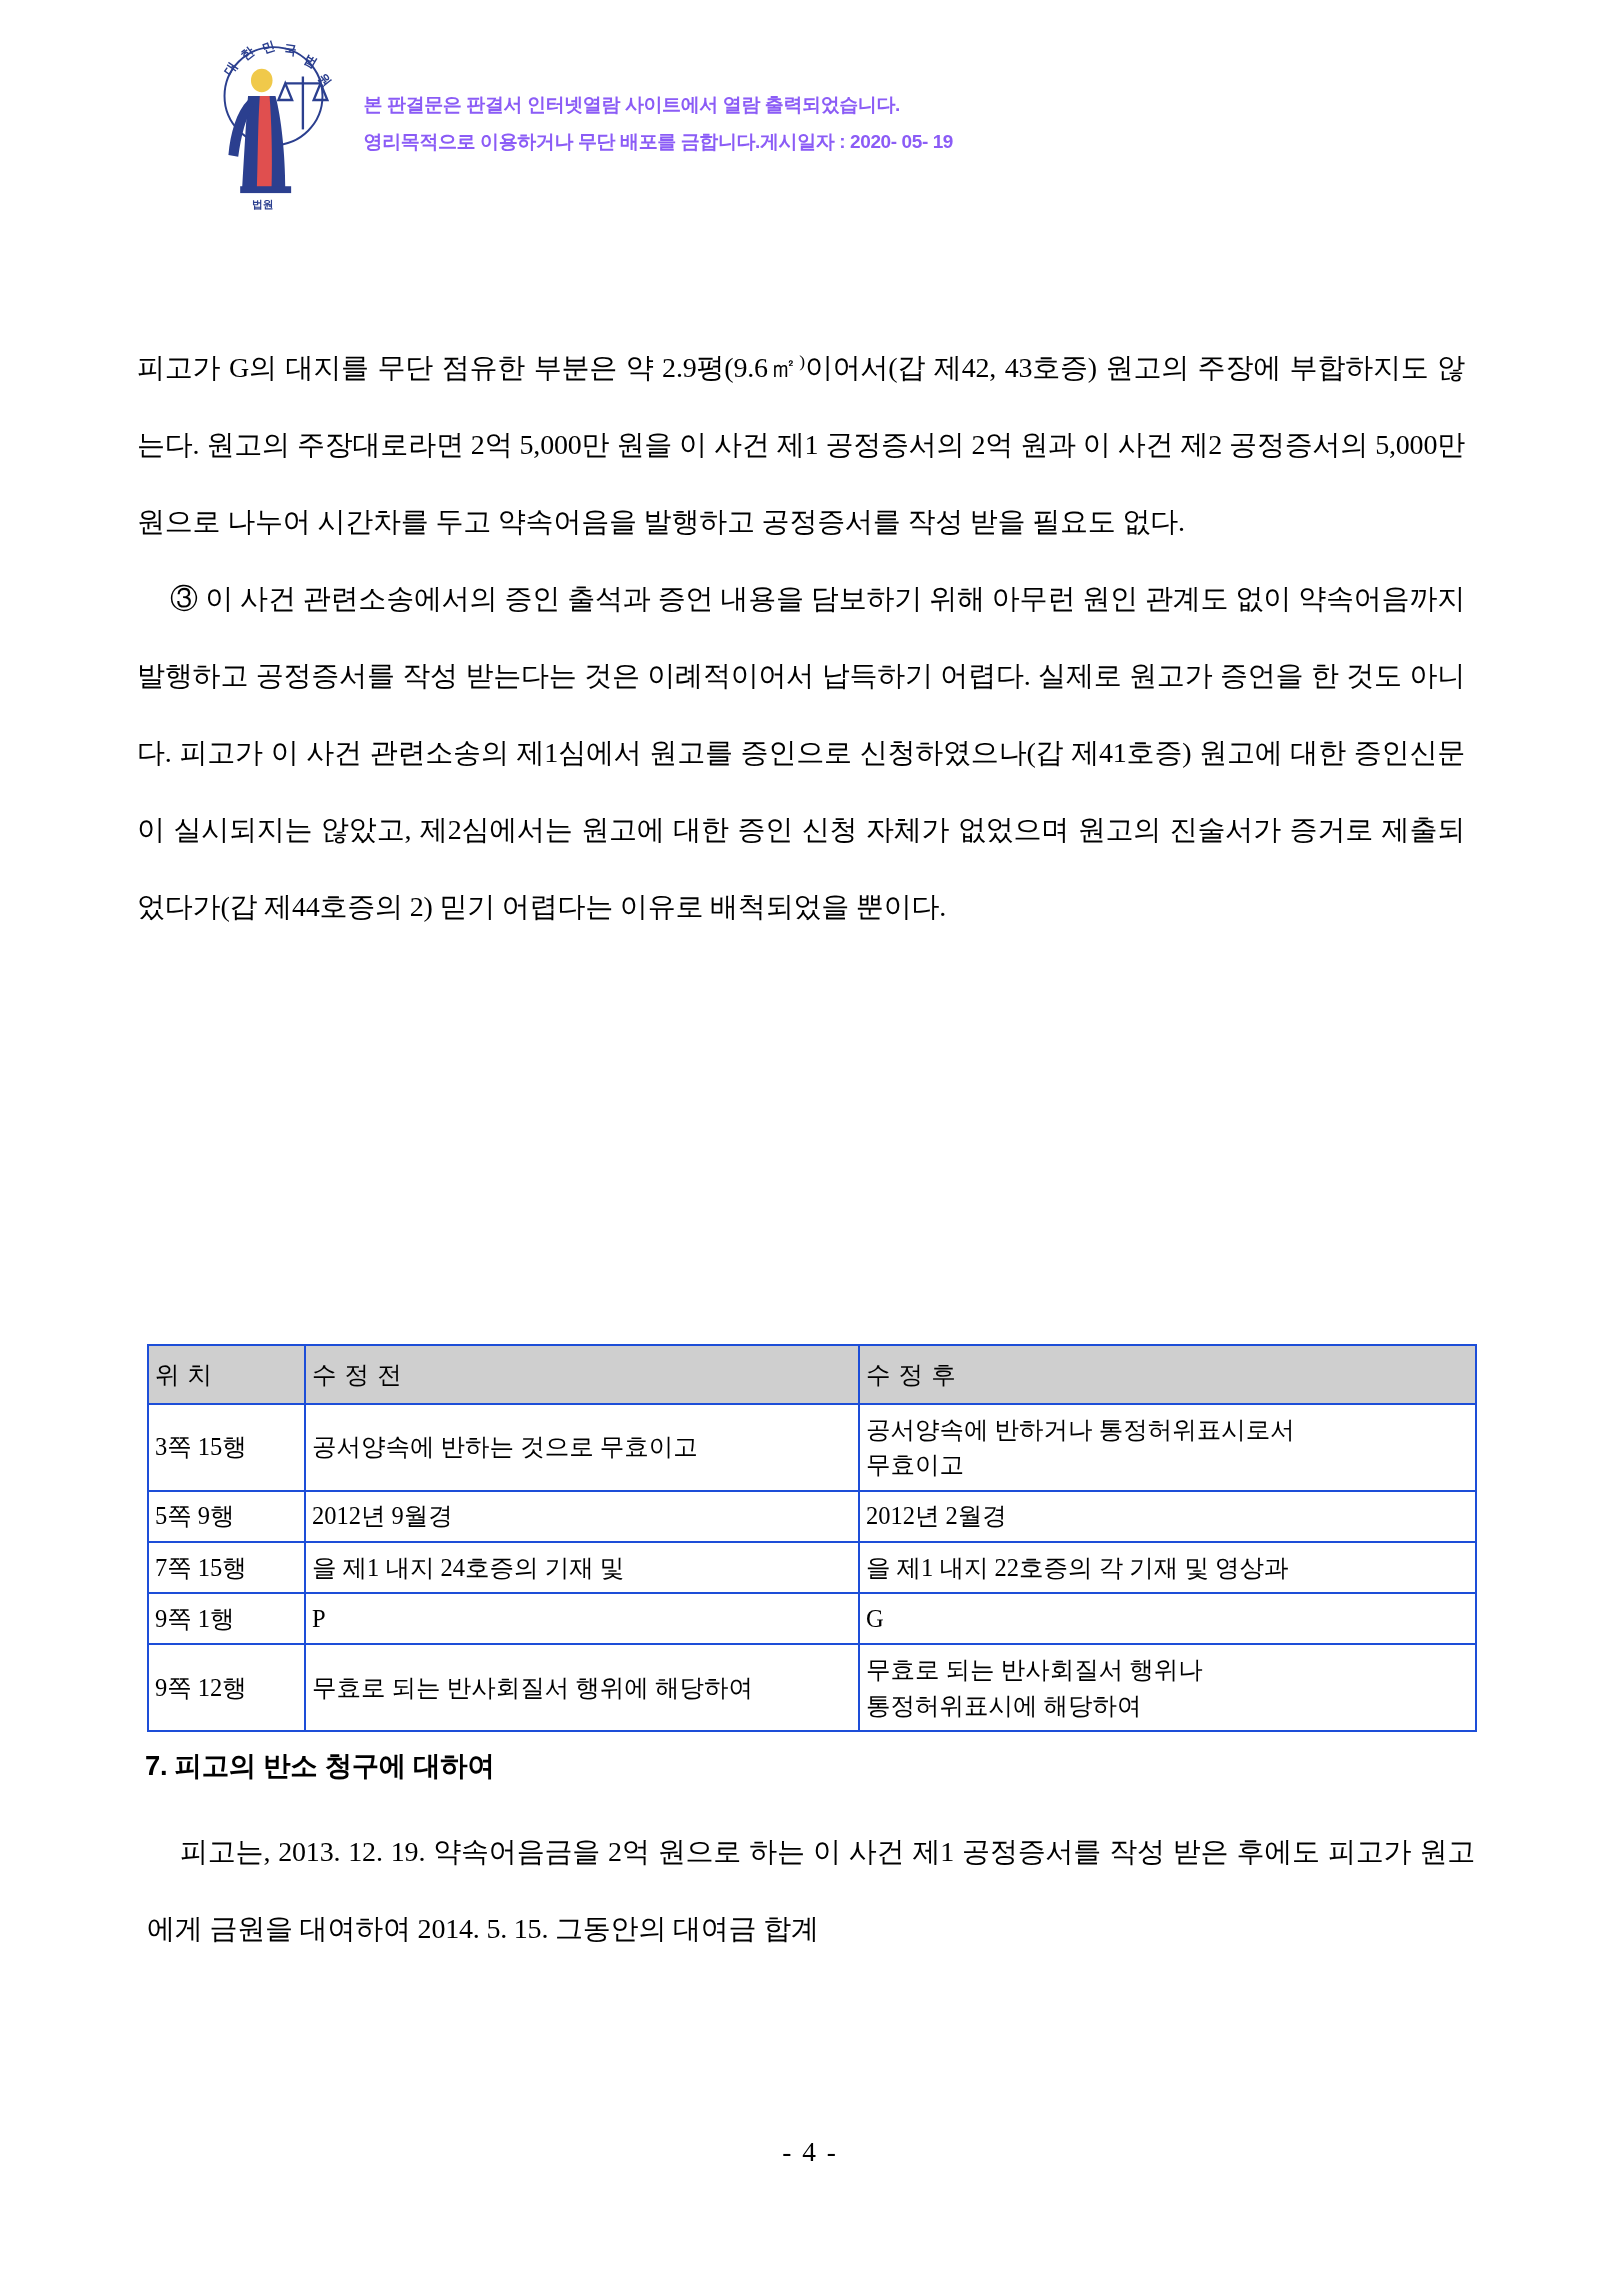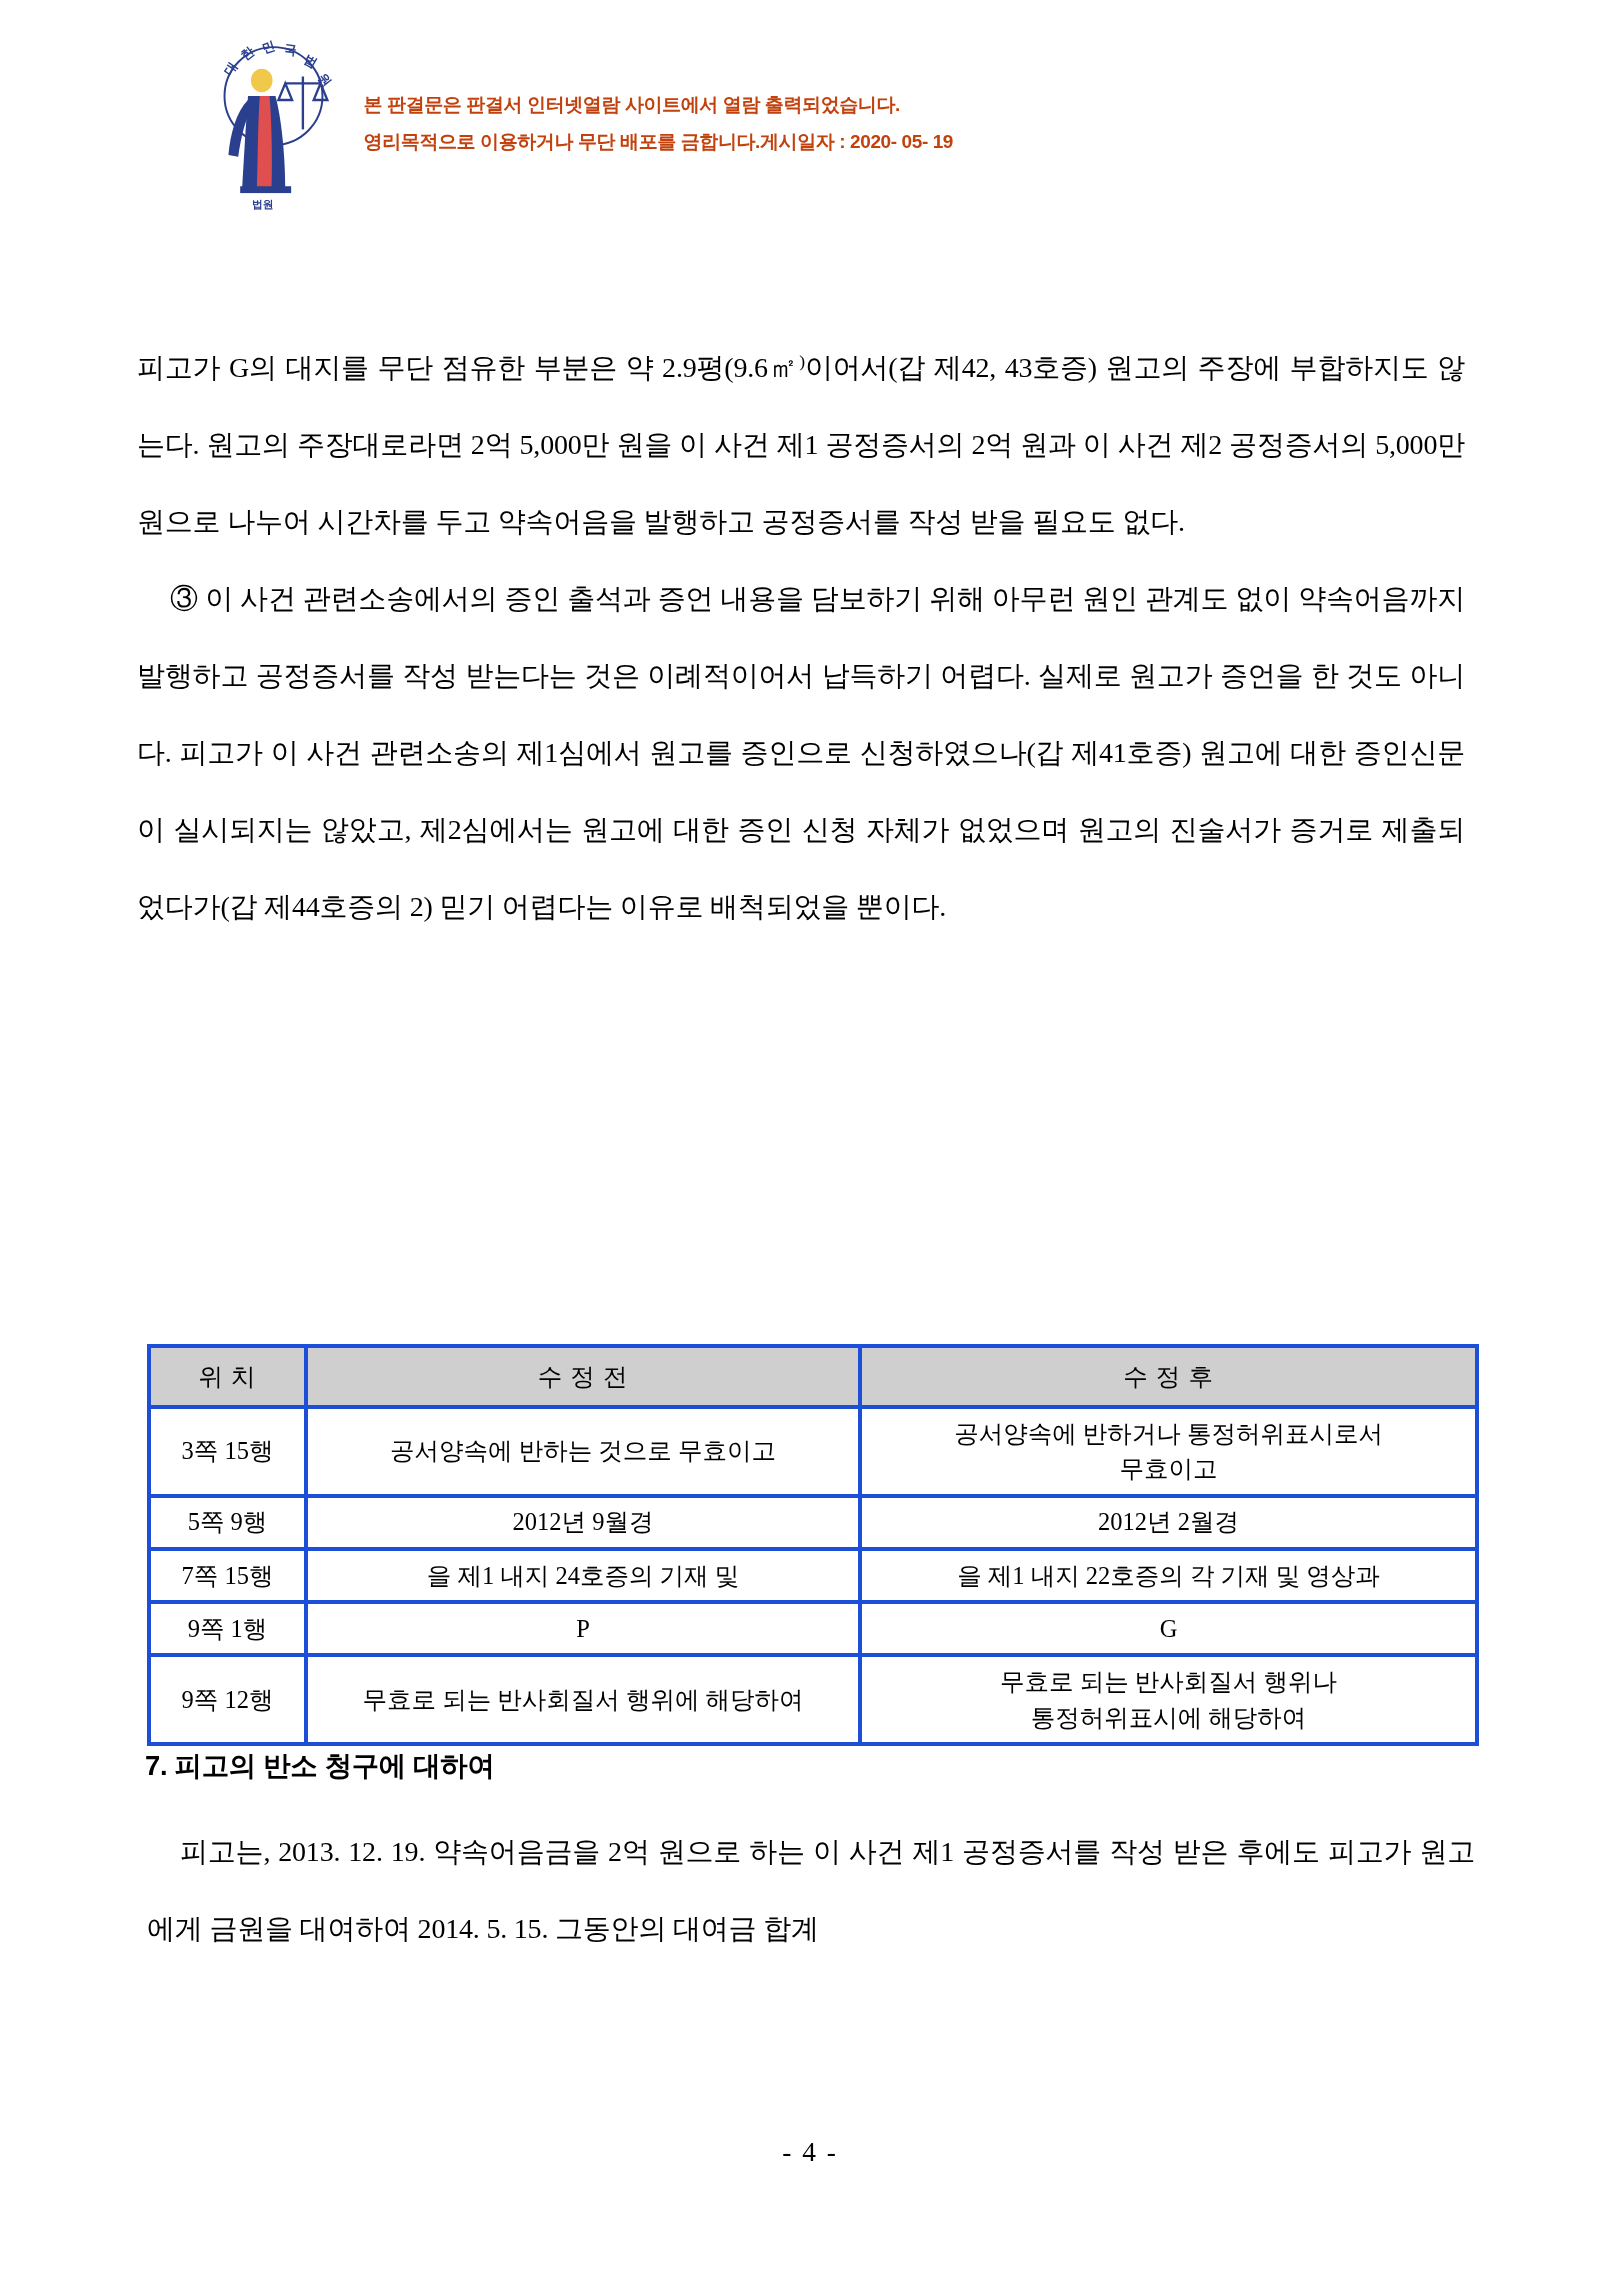--- a/index.html
+++ b/index.html
@@ -34,21 +34,21 @@
     height: 172px;
     flex: 0 0 145px;
   }
   .emblem svg { display: block; }
   .header-text {
     margin-left: 17.6px;
     padding-top: 47px;
     font-family: "Liberation Sans", sans-serif;
     font-weight: bold;
     font-size: 19px;
-    color: #c2410c;
+    color: #8b5cf6;
     line-height: 1.95;
     letter-spacing: -0.4px;
     white-space: nowrap;
   }
 
   
   .content {
     position: absolute;
     top: 323px;
     left: 137px;
@@ -70,22 +70,22 @@
   .fix-table {
     position: absolute;
     top: 1344px;
     left: 147px;
     width: 1328px;
     border-collapse: collapse;
     font-size: 24.5px;
     table-layout: fixed;
   }
   .fix-table th, .fix-table td {
-    border: 4px solid #1d4ed8;
-    text-align: center;
+    border: 2px solid #1d4ed8;
+    text-align: left;
     vertical-align: middle;
     padding: 6.9px 5.9px;
     line-height: 1.45;
   }
   .fix-table thead th {
     background: #cfcfcf;
     font-weight: normal;
     height: 43px;
     letter-spacing: 1px;
   }

